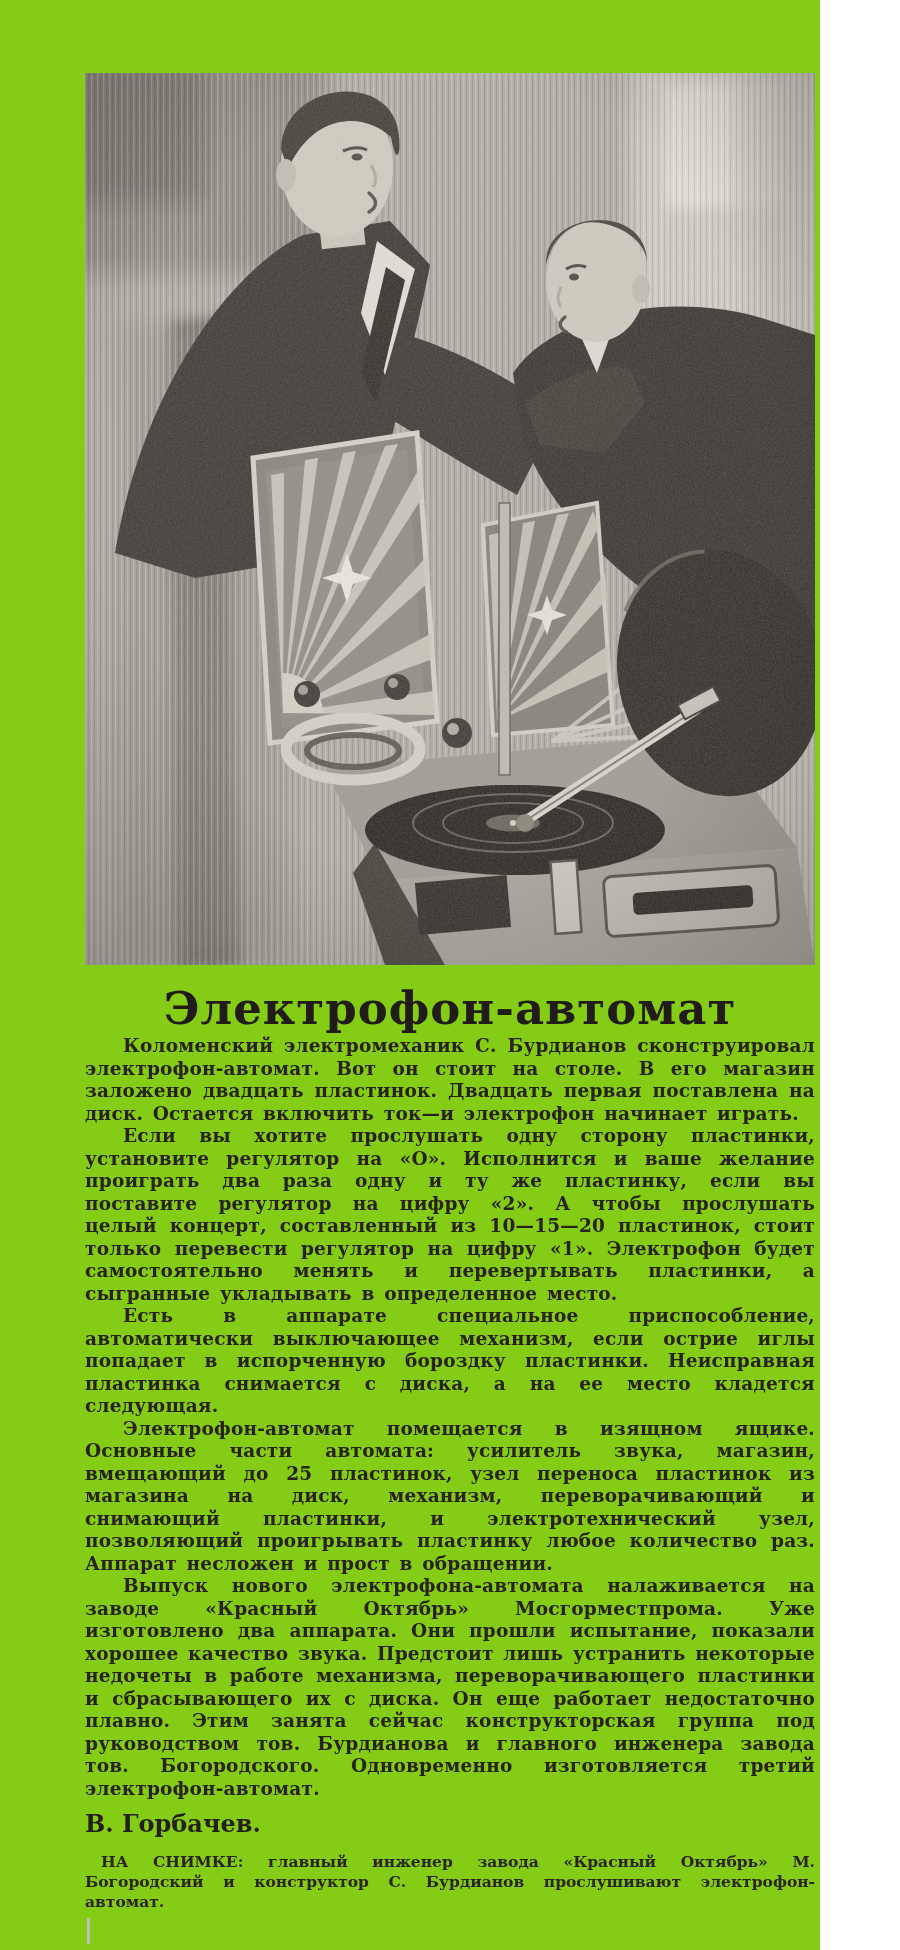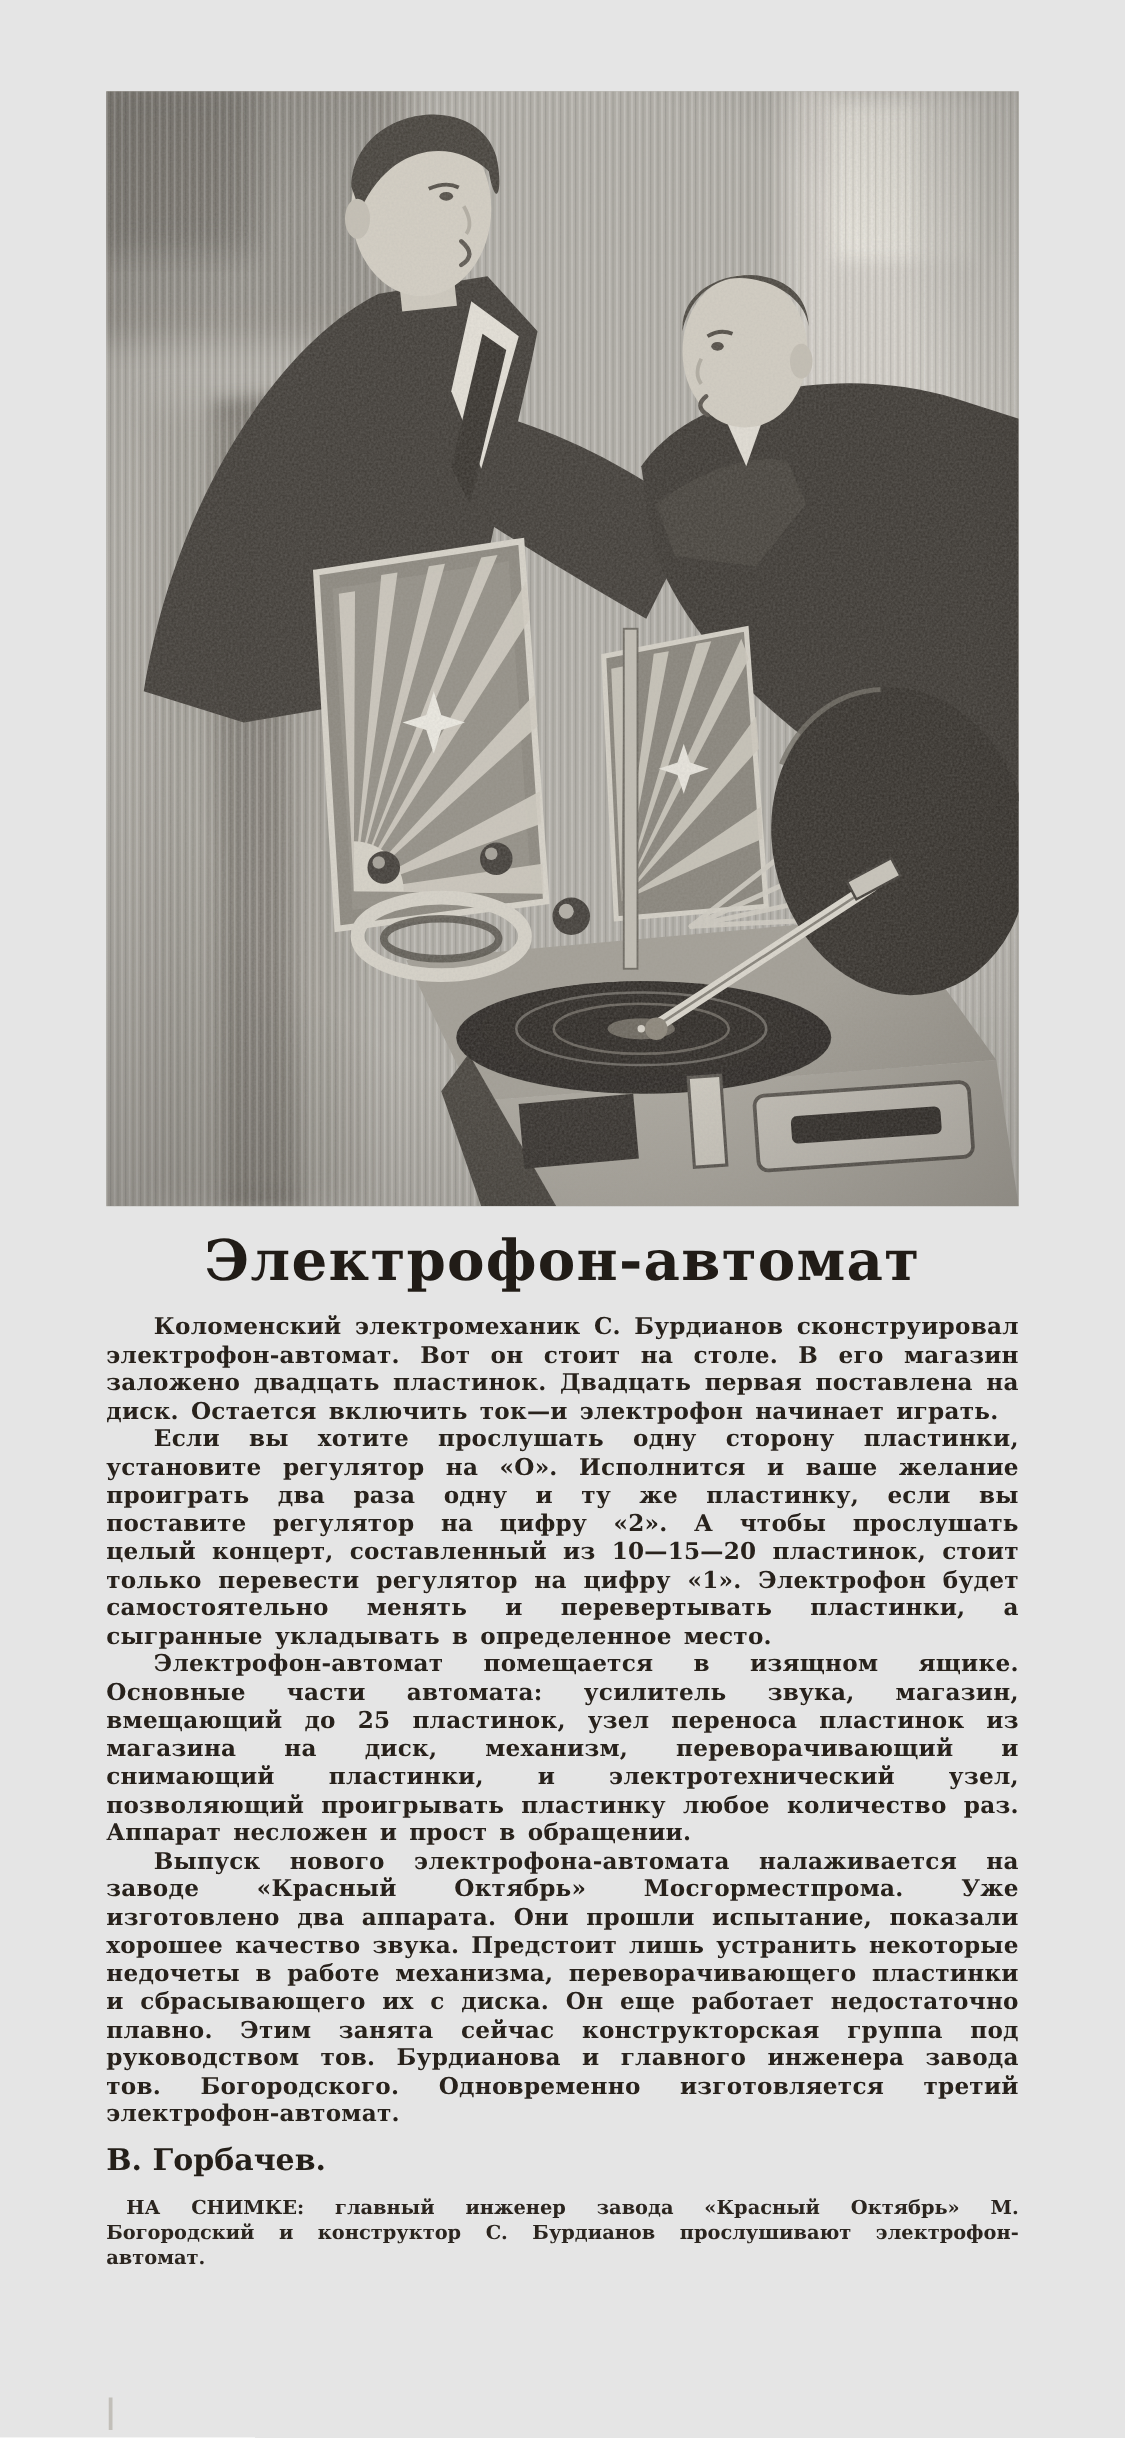--- a/index.html
+++ b/index.html
@@ -8,22 +8,22 @@
   }
   body {
     width: 900px; height: 1950px;
     overflow: hidden;
     position: relative;
     font-family: "DejaVu Serif", "Liberation Serif", serif;
   }
   .page {
     position: absolute;
     left: 0; top: 0;
-    width: 900px; height: 1950px;
-    background: #e5e5e5;
+    width: 820px; height: 1950px;
+    background: #84cc16;
   }
   .col {
     position: absolute;
     left: 85px; top: 73px;
     width: 730px;
   }
   .photo-wrap {
     width: 730px; height: 892px;
     overflow: hidden;
     background: #b1aea7;
@@ -32,21 +32,21 @@
   h1.title {
     margin: 18px 0 0 0;
     text-align: center;
     font-size: 45px;
     line-height: 52px;
     font-weight: bold;
     letter-spacing: 1px;
     color: #211c17;
     font-family: "DejaVu Serif", serif;
   }
-  .body-text { margin-top: 16px; }
+  .body-text { }
   .body-text p {
     margin: 0;
     text-indent: 38px;
     text-align: justify;
     font-size: 18.5px;
     line-height: 22.5px;
     font-weight: bold;
     word-spacing: 3px;
     letter-spacing: 0.2px;
     color: #28221c;
@@ -236,20 +236,21 @@
         <rect width="730" height="892" filter="url(#grain)" opacity="0.5"></rect>
         <rect width="730" height="892" fill="url(#vig)"></rect>
       </svg>
     </div>
 
     <h1 class="title">Электрофон-автомат</h1>
 
     <div class="body-text">
       <p>Коломенский электромеханик С. Бурдианов сконструировал электрофон-автомат. Вот он стоит на столе. В его магазин заложено двадцать пластинок. Двадцать первая поставлена на диск. Остается включить ток—и электрофон начинает играть.</p>
       <p>Если вы хотите прослушать одну сторону пластинки, установите регулятор на «О». Исполнится и ваше желание проиграть два раза одну и ту же пластинку, если вы поставите регулятор на цифру «2». А чтобы прослушать целый концерт, составленный из 10—15—20 пластинок, стоит только перевести регулятор на цифру «1». Электрофон будет самостоятельно менять и перевертывать пластинки, а сыгранные укладывать в определенное место.</p>
+      <p>Есть в аппарате специальное приспособление, автоматически выключающее механизм, если острие иглы попадает в испорченную бороздку пластинки. Неисправная пластинка снимается с диска, а на ее место кладется следующая.</p>
       <p>Электрофон-автомат помещается в изящном ящике. Основные части автомата: усилитель звука, магазин, вмещающий до 25 пластинок, узел переноса пластинок из магазина на диск, механизм, переворачивающий и снимающий пластинки, и электротехнический узел, позволяющий проигрывать пластинку любое количество раз. Аппарат несложен и прост в обращении.</p>
       <p>Выпуск нового электрофона-автомата налаживается на заводе «Красный Октябрь» Мосгорместпрома. Уже изготовлено два аппарата. Они прошли испытание, показали хорошее качество звука. Предстоит лишь устранить некоторые недочеты в работе механизма, переворачивающего пластинки и сбрасывающего их с диска. Он еще работает недостаточно плавно. Этим занята сейчас конструкторская группа под руководством тов. Бурдианова и главного инженера завода тов. Богородского. Одновременно изготовляется третий электрофон-автомат.</p>
     </div>
 
     <div class="byline">В. Горбачев.</div>
 
     <p class="caption">НА СНИМКЕ: главный инженер завода «Красный Октябрь» М. Богородский и конструктор С. Бурдианов прослушивают электрофон-автомат.</p>
 
   </div>
 

